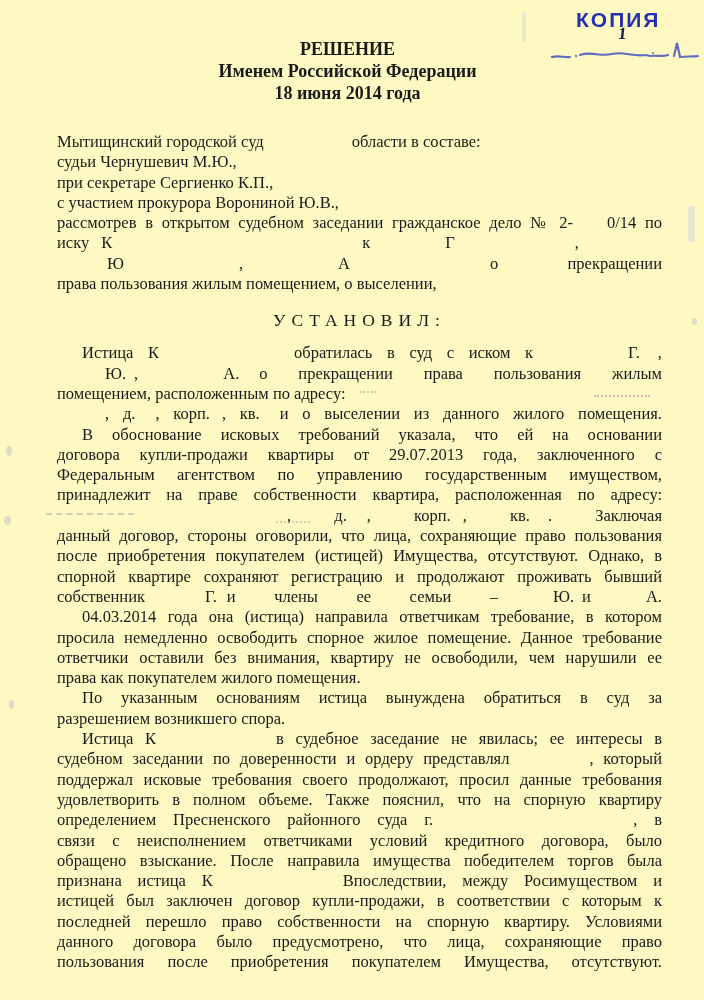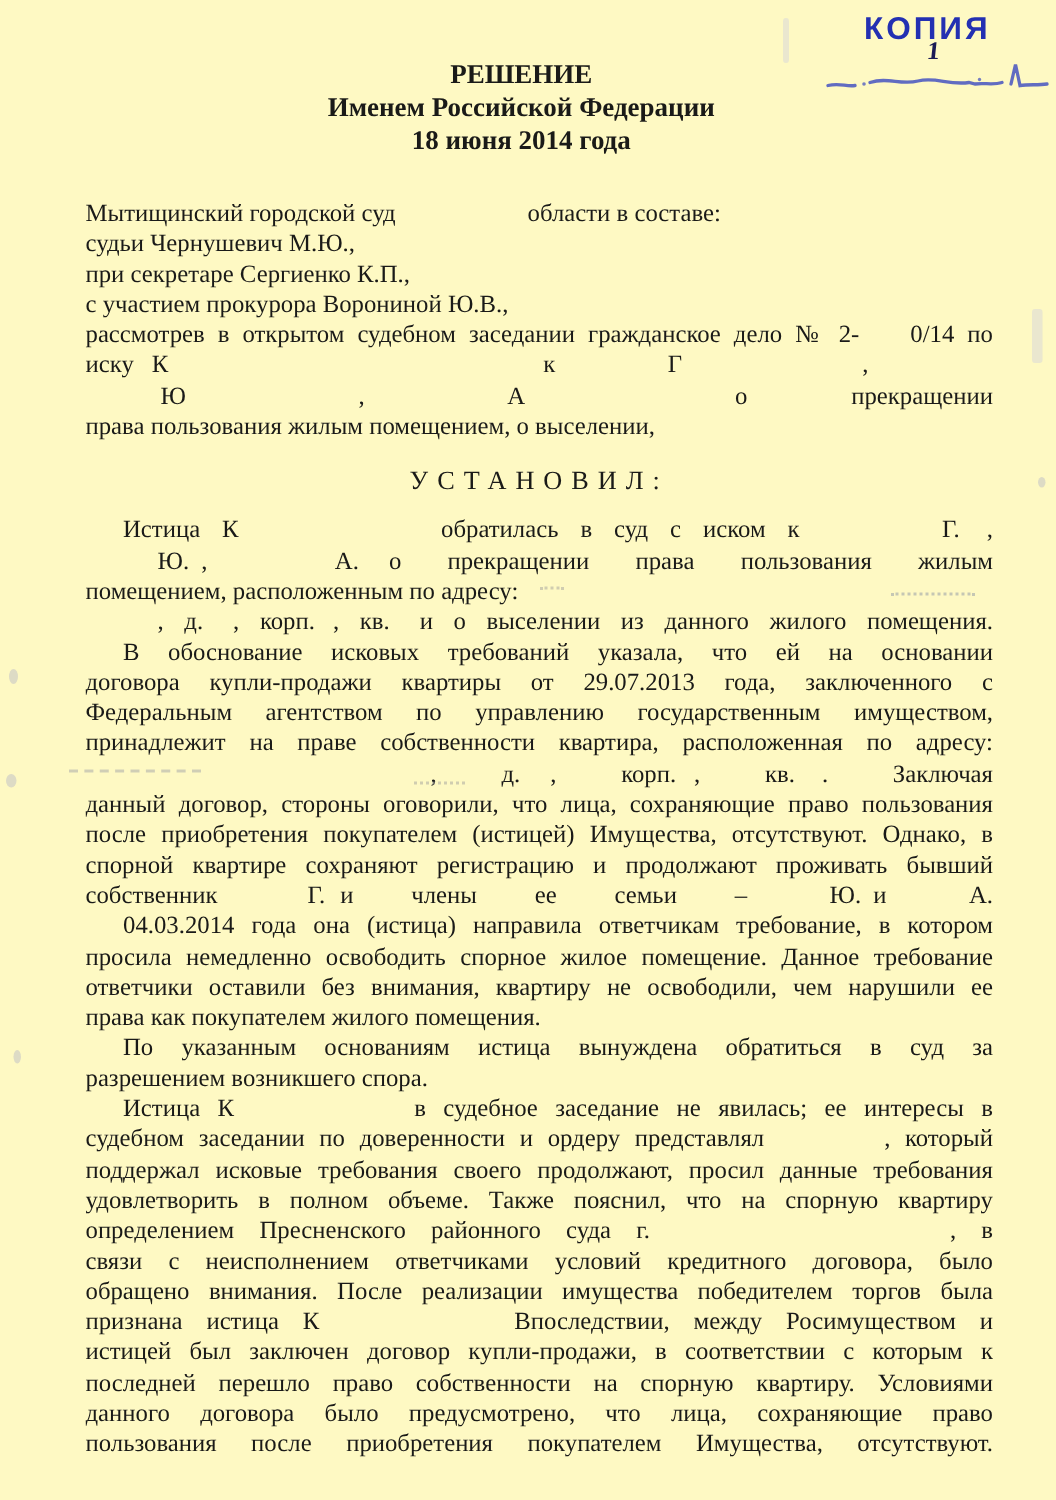--- a/index.html
+++ b/index.html
@@ -112,21 +112,21 @@
           <div class="line stretch"><span class="gap" style="width: 25px;"></span>По указанным основаниям истица вынуждена обратиться в суд за</div>
           <div class="line plain">разрешением возникшего спора.</div>
         </div>
         <div class="block">
           <div class="line stretch"><span class="gap" style="width: 25px;"></span>Истица К<span class="gap" style="width: 120px;"></span>в судебное заседание не явилась; ее интересы в</div>
           <div class="line stretch">судебном заседании по доверенности и ордеру представлял<span class="gap" style="width: 80px;"></span>, который</div>
           <div class="line stretch">поддержал исковые требования своего продолжают, просил данные требования</div>
           <div class="line stretch">удовлетворить в полном объеме. Также пояснил, что на спорную квартиру</div>
           <div class="line stretch">определением Пресненского районного суда г.<span class="gap" style="width: 200px;"></span>, в</div>
           <div class="line stretch">связи с неисполнением ответчиками условий кредитного договора, было</div>
-          <div class="line stretch">обращено внимания. После реализации имущества победителем торгов была</div>
+          <div class="line stretch">обращено взыскание. После направила имущества победителем торгов была</div>
           <div class="line stretch">признана истица К<span class="gap" style="width: 130px;"></span>Впоследствии, между Росимуществом и</div>
           <div class="line stretch">истицей был заключен договор купли-продажи, в соответствии с которым к</div>
           <div class="line stretch">последней перешло право собственности на спорную квартиру. Условиями</div>
           <div class="line stretch">данного договора было предусмотрено, что лица, сохраняющие право</div>
           <div class="line stretch">пользования после приобретения покупателем Имущества, отсутствуют.</div>
         </div>
       </div>
   </div>
 
   <div>

